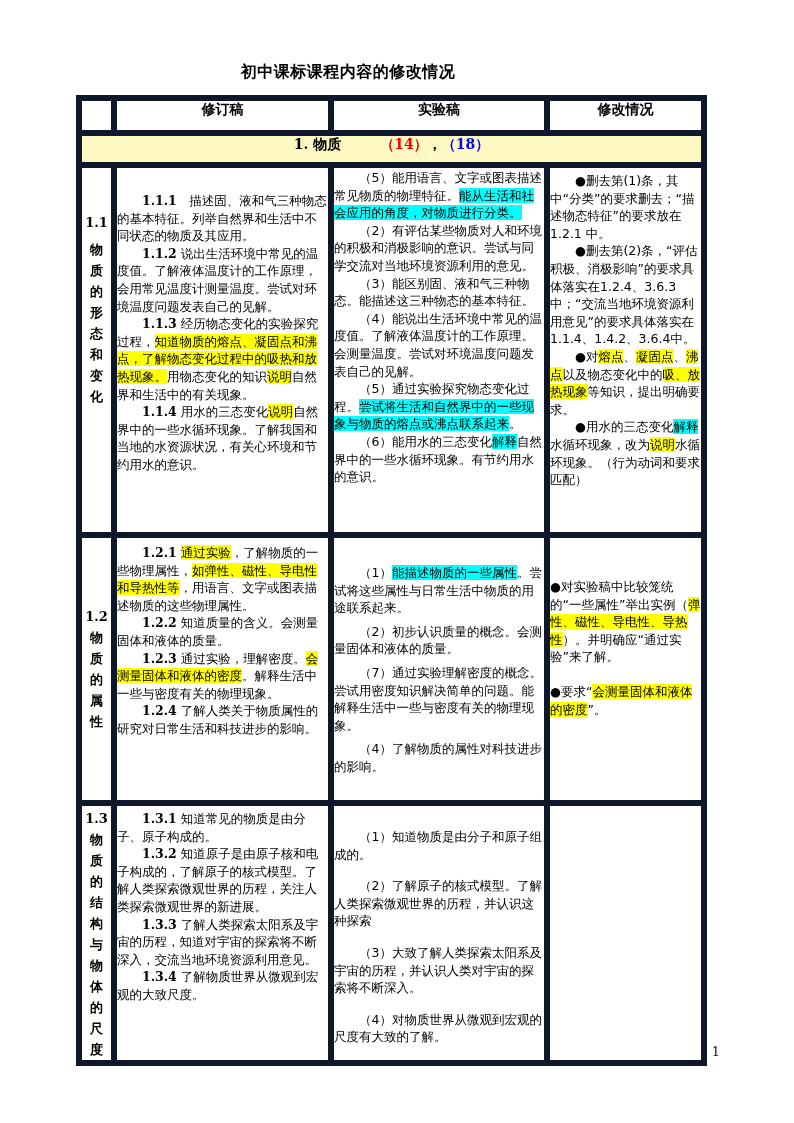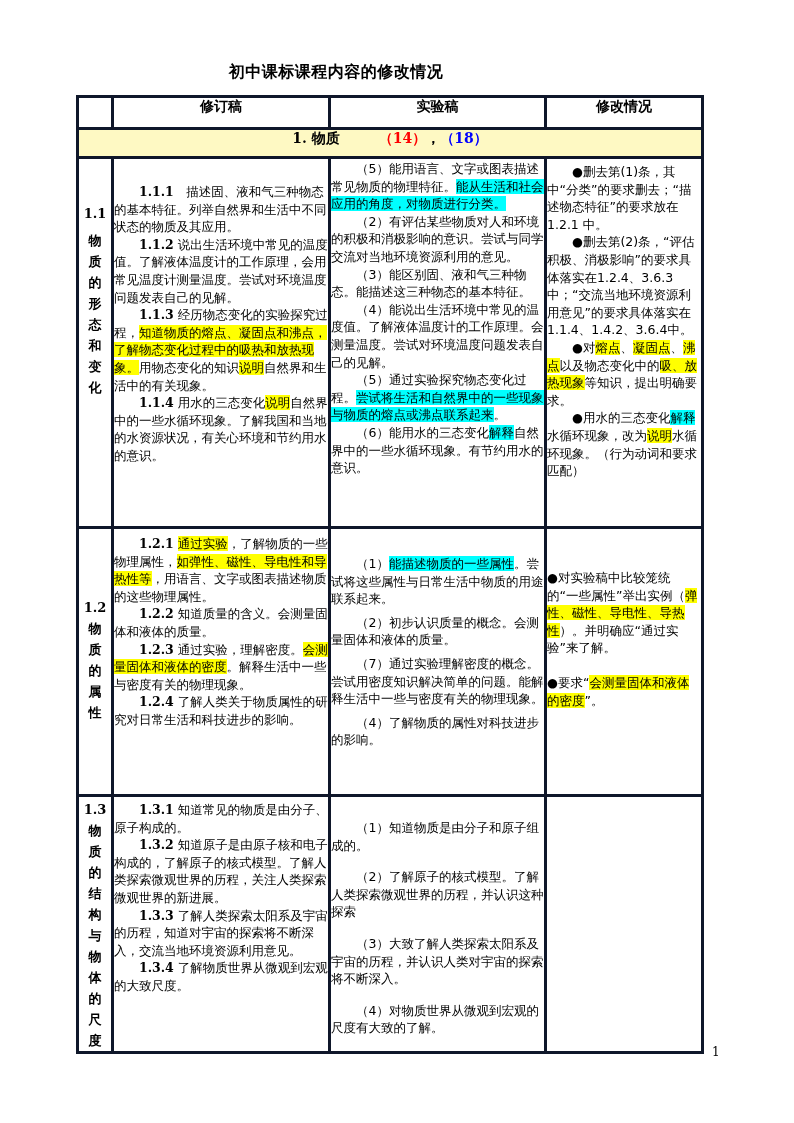--- a/index.html
+++ b/index.html
@@ -1,22 +1,22 @@
 <!DOCTYPE html>
 <html><head>
 <meta charset="utf-8">
 <style>
   html, body { margin:0; padding:0; background:#ffffff; }
   body { width:794px; height:1123px; position:relative; overflow:hidden;
          font-family:"DejaVu Sans", sans-serif; color:#000; }
-  .title { position:absolute; top:62px; left:0; width:672px; text-align:center;
+  .title { position:absolute; top:62px; left:12px; width:672px; text-align:center;
            font-family:"DejaVu Serif", serif; font-weight:bold; font-size:16px; letter-spacing:0.5px; }
   table.main { position:absolute; top:95px; left:76px; width:625px; border-collapse:collapse;
                border:2px solid #000; table-layout:fixed; }
-  table.main td { border:3px solid #0f172a; vertical-align:top; padding:0; }
+  table.main td { border:6px solid #0f172a; vertical-align:top; padding:0; }
   .hdr td { height:29px; vertical-align:middle; text-align:center;
             font-family:"DejaVu Serif", serif; font-weight:bold; font-size:14px; }
   .sect td { background:#fef9c3; height:26px; vertical-align:middle; text-align:center;
              font-family:"DejaVu Serif", serif; font-size:14px; }
   .sect .red { color:#ff0000; font-weight:bold; }
   .sect .blue { color:#0000ff; font-weight:bold; }
   .sect .b { font-weight:bold; }
   .side { text-align:center; font-family:"DejaVu Serif", serif; font-weight:bold; font-size:13px;
           line-height:21px; padding-top:2px; }
   .side .num { display:block; margin-bottom:6px; }

